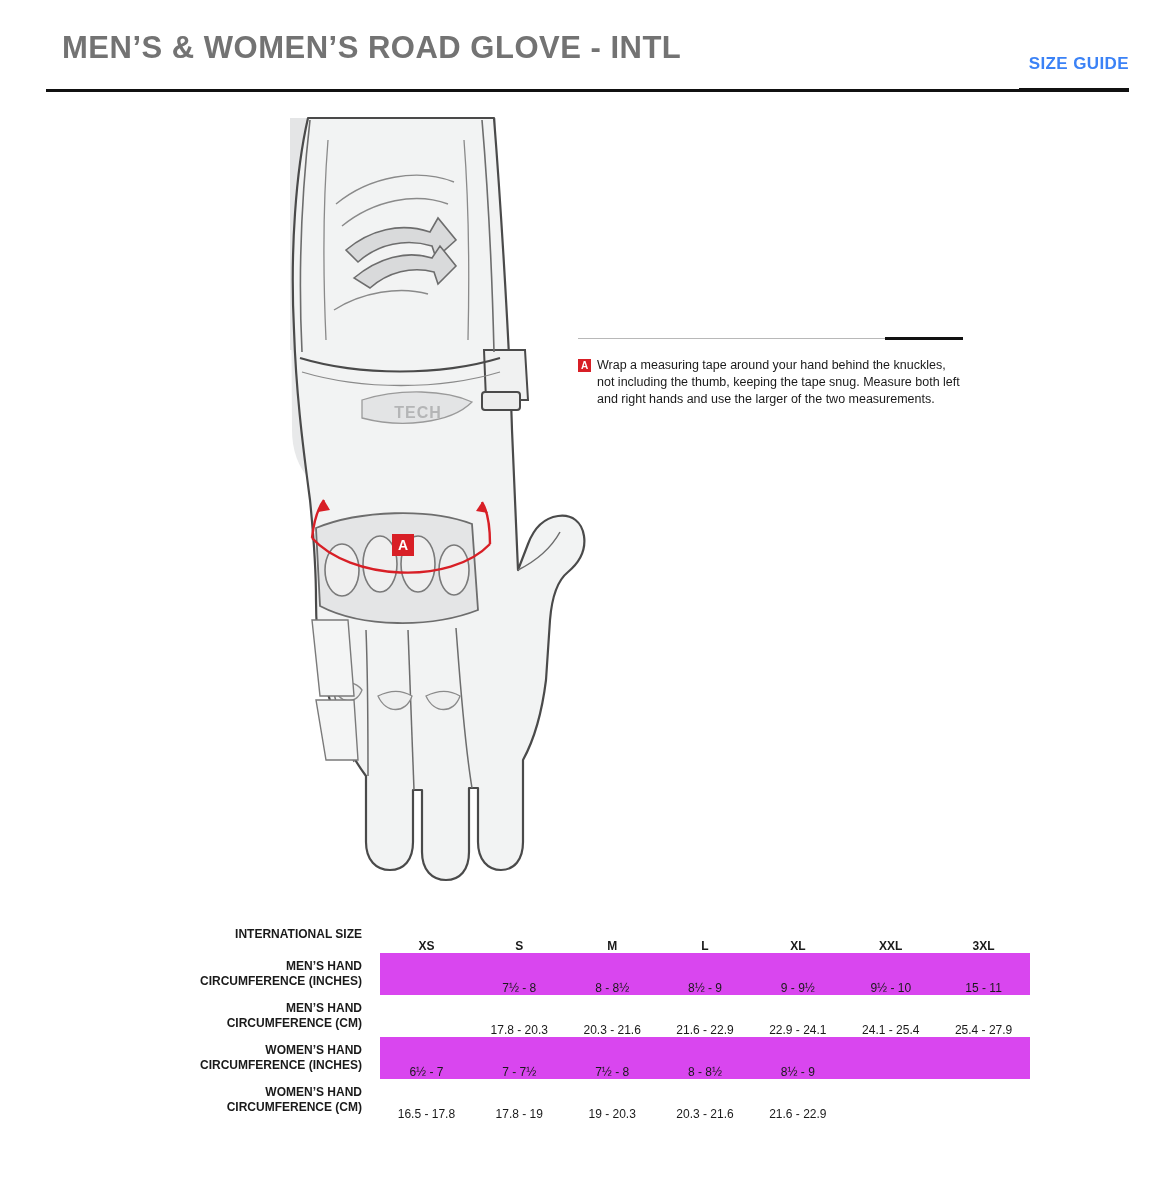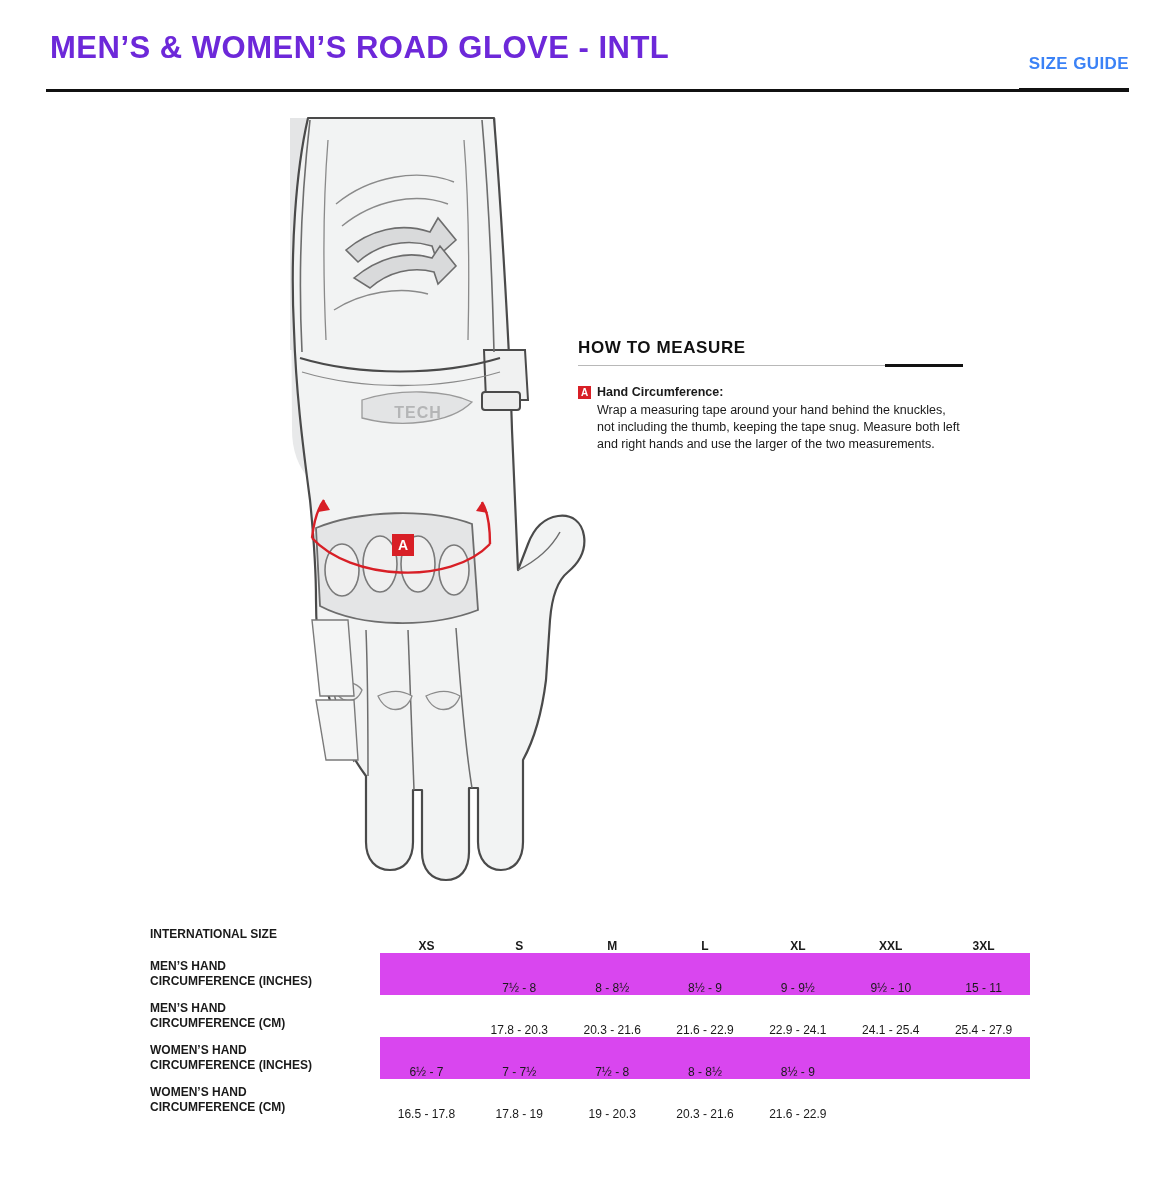--- a/index.html
+++ b/index.html
@@ -19,26 +19,26 @@
   
   .header {
     position: absolute;
     left: 46px;
     top: 30px;
     width: 1083px;
     height: 62px;
   }
   .header-title {
     position: absolute;
-    left: 4px;
+    left: 16px;
     top: 0;
     font-size: 31px;
     font-weight: bold;
     letter-spacing: 0.5px;
-    color: #6d28d9;
+    color: #737373;
     white-space: nowrap;
   }
   .header-sizeguide {
     position: absolute;
     right: 0;
     top: 24px;
     font-size: 17px;
     font-weight: bold;
     letter-spacing: 0.4px;
     color: #3b82f6;
@@ -136,20 +136,21 @@
     width: 880px;
     border-collapse: collapse;
   }
   .row {
     display: flex;
     align-items: stretch;
   }
   .rowhead {
     width: 230px;
     flex: 0 0 230px;
+    text-align: right;
     padding-right: 18px;
     font-size: 12px;
     font-weight: bold;
     line-height: 1.25;
     color: #1a1a1a;
     display: flex;
     flex-direction: column;
     justify-content: center;
     box-sizing: border-box;
   }
@@ -278,26 +279,24 @@
       <path d="M240 444 C 240 424, 238 412, 232 402" fill="none" stroke="#d81f26" stroke-width="2.4"></path>
       <path d="M74 400 L68 412 L80 410 Z" fill="#d81f26"></path>
       <path d="M232 402 L226 411 L238 413 Z" fill="#d81f26"></path>
       <rect x="142" y="434" width="22" height="22" fill="#d81f26"></rect>
       <text x="153" y="450" font-family="Liberation Sans, sans-serif" font-size="14" font-weight="bold" fill="#ffffff" text-anchor="middle">A</text>
     </g>
   </svg>
 </div>
 
 <div class="howto">
-  <div class="howto-title">HOW TO MEASURE</div>
   <div class="howto-rule"></div>
   <div class="howto-body">
     <span class="badge">A</span>
     <div class="howto-text">
-      <span class="howto-label">Hand Circumference:</span>
       <span>Wrap a measuring tape around your hand behind the knuckles, not including the thumb, keeping the tape snug. Measure both left and right hands and use the larger of the two measurements.</span>
     </div>
   </div>
 </div>
 
 <div class="table">
 
   <div class="row row-header">
     <div class="rowhead">INTERNATIONAL SIZE</div>
     <div class="cells">

